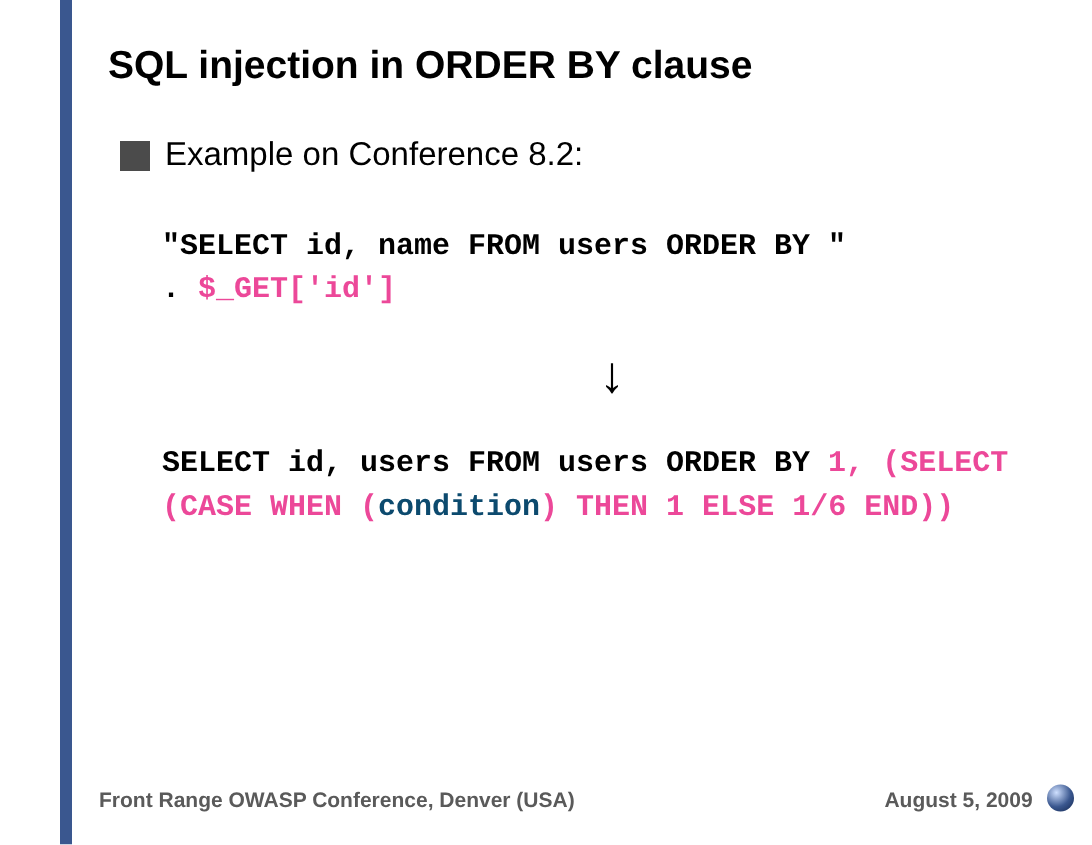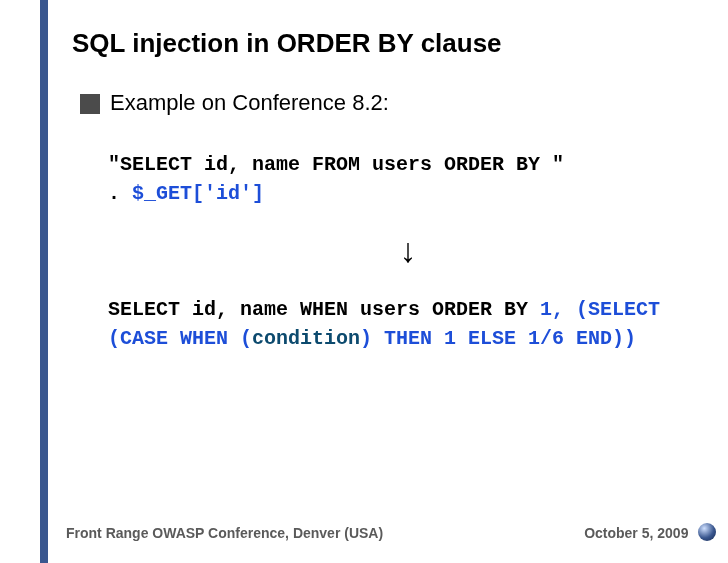--- a/index.html
+++ b/index.html
@@ -63,21 +63,21 @@
   .arrow {
     position: absolute;
     left: 0; right:0;
     top: 232px;
     text-align: center;
     font-family: Georgia, 'Times New Roman', serif;
     font-size: 34px;
     color: #000;
   }
   .code2 { top: 295px; }
-  .green { color: #1d4ed8; }
+  .green { color: #ec4899; }
   .red   { color: #0c4a6e; }
   .footer {
     position: absolute;
     bottom: 22px;
     left: 18px;
     right: 18px;
     font-size: 14px;
     font-weight: bold;
     color: #5a5a5a;
     display: flex;
@@ -107,22 +107,22 @@
 
   <div class="bullet-row">
     <div class="bullet-box"></div>
     <div class="bullet-text">Example on Conference 8.2:</div>
   </div>
 
   <div class="code code1"><span>"SELECT id, name FROM users ORDER BY "</span><br><span>. </span><span class="green">$_GET['id']</span></div>
 
   <div class="arrow">↓</div>
 
-  <div class="code code2"><span>SELECT id, name WHEN users ORDER BY </span><span class="green">1, (SELECT (CASE WHEN (</span><span class="red">condition</span><span class="green">) THEN 1 ELSE 1/6 END))</span></div>
+  <div class="code code2"><span>SELECT id, users FROM users ORDER BY </span><span class="green">1, (SELECT (CASE WHEN (</span><span class="red">condition</span><span class="green">) THEN 1 ELSE 1/6 END))</span></div>
 
   <div class="footer">
     <span class="footer-left">Front Range OWASP Conference, Denver (USA)</span>
-    <span class="footer-date">October 5, 2009</span>
+    <span class="footer-date">August 5, 2009</span>
     <span class="logo"></span>
     <span class="page-num">45</span>
   </div>
 
 </div>
 
 </body></html>

